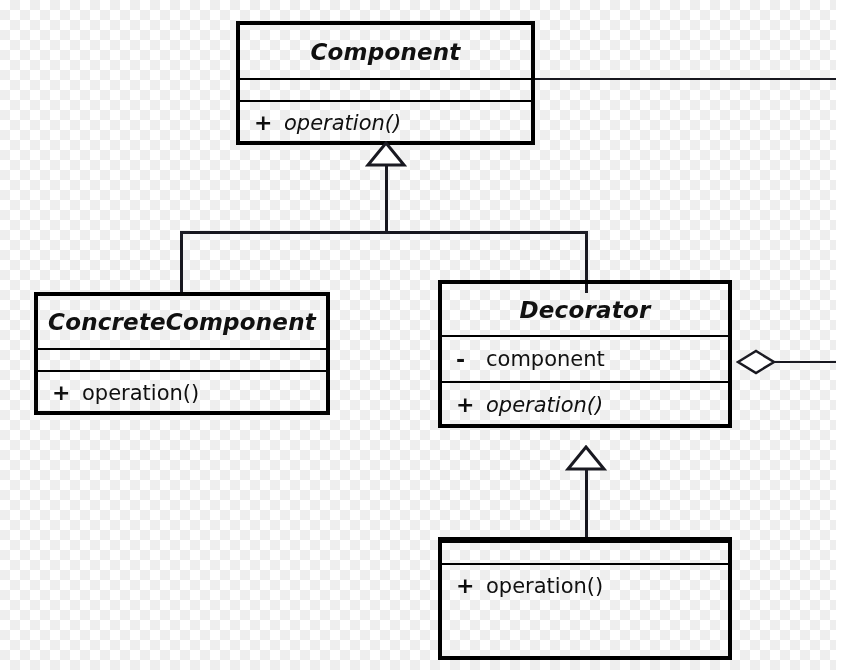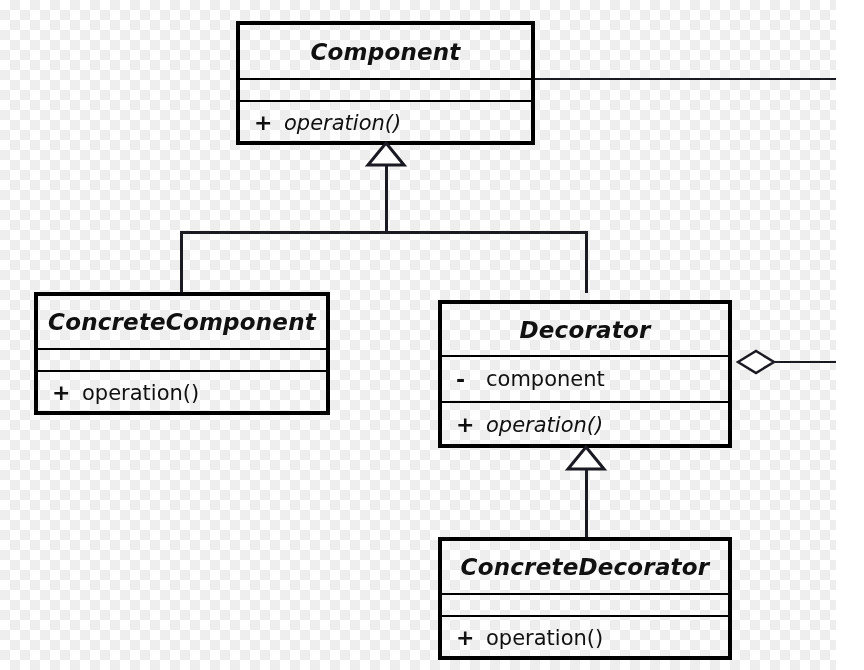--- a/index.html
+++ b/index.html
@@ -147,36 +147,35 @@
     <div class="uml-title" style="height:52px;">ConcreteComponent</div>
     <div class="uml-sep"></div>
     <div class="uml-empty" style="height:20px;"></div>
     <div class="uml-sep"></div>
     <div class="uml-row" style="height:41px;">
       <span class="uml-vis">+</span>
       <span>operation()</span>
     </div>
   </div>
 
-  <div class="uml-class" style="left:438px; top:300px; width:294px; height:148px;">
+  <div class="uml-class" style="left:438px; top:280px; width:294px; height:148px;">
     <div class="uml-title abstract" style="height:51px;">Decorator</div>
     <div class="uml-sep"></div>
     <div class="uml-row" style="height:44px;">
       <span class="uml-vis">-</span>
       <span>component</span>
     </div>
     <div class="uml-sep"></div>
     <div class="uml-row italic" style="height:43px;">
       <span class="uml-vis">+</span>
       <span>operation()</span>
     </div>
   </div>
 
   <div class="uml-class" style="left:438px; top:537px; width:294px; height:123px;">
-    <div class="uml-title" style="height:52px;">ConcreteDecorator</div>
     <div class="uml-sep"></div>
     <div class="uml-empty" style="height:20px;"></div>
     <div class="uml-sep"></div>
     <div class="uml-row" style="height:41px;">
       <span class="uml-vis">+</span>
       <span>operation()</span>
     </div>
   </div>
 
 </div>

